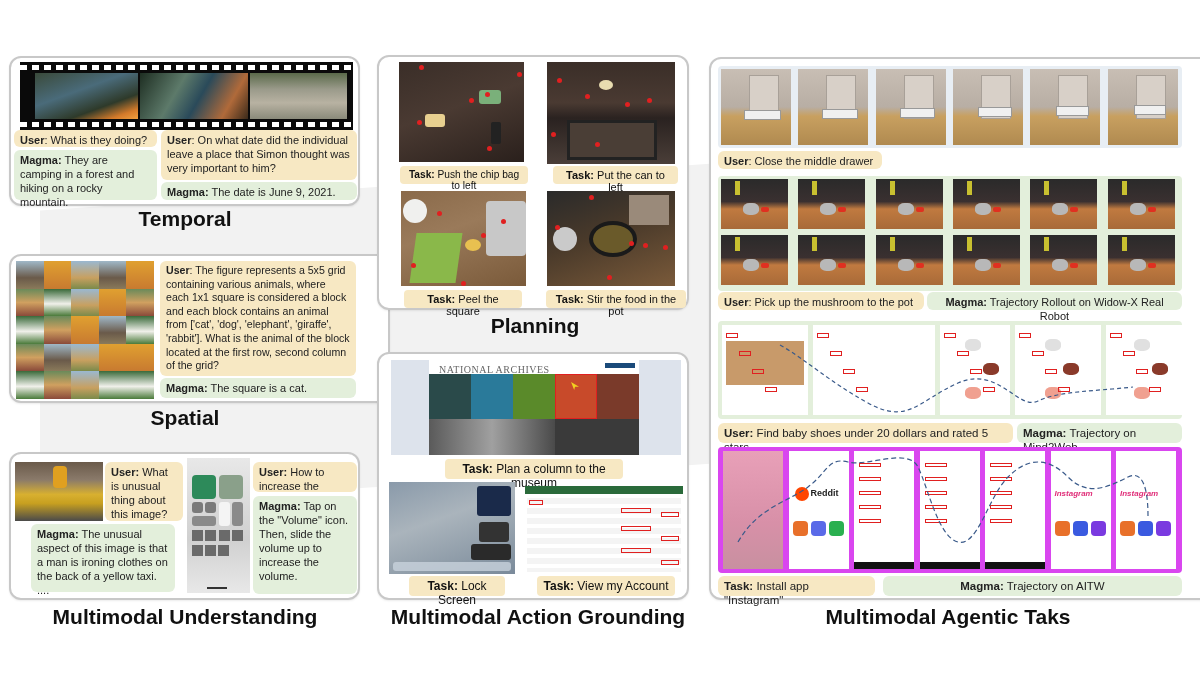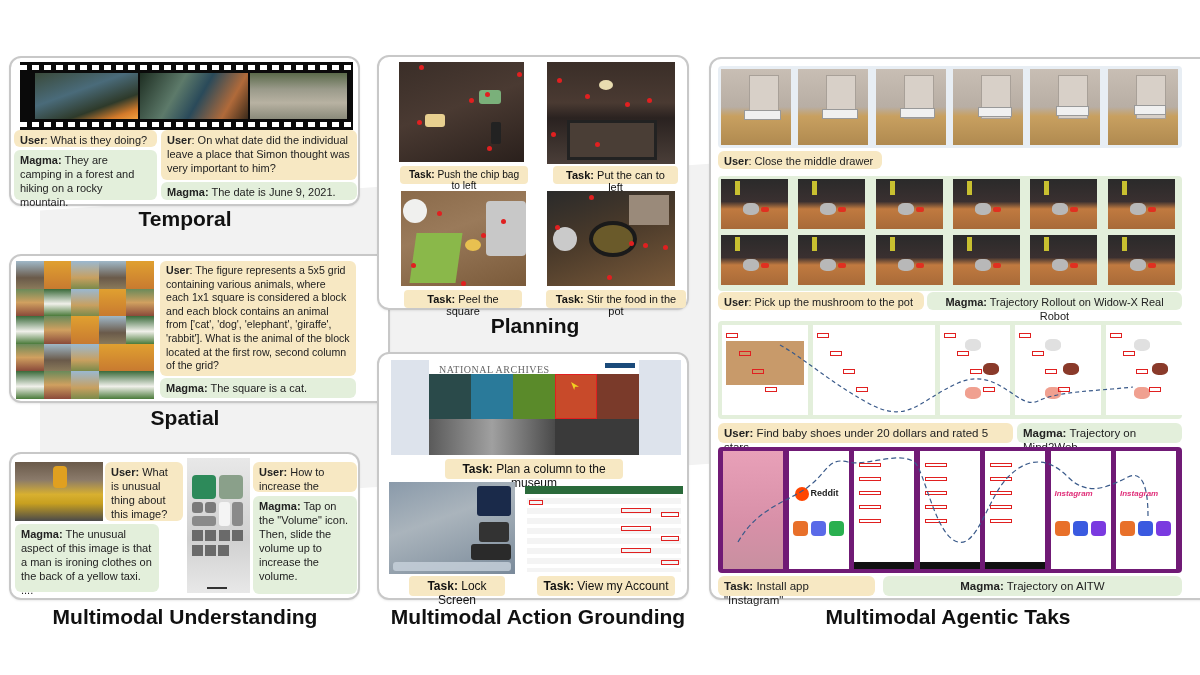--- a/index.html
+++ b/index.html
@@ -85,21 +85,21 @@
   <div class="bubble user" style="left:149px;top:5px;width:196px;height:115px;font-size:10.6px;line-height:13.6px;"><b>User</b><span>: The figure represents a 5x5 grid containing various animals, where each 1x1 square is considered a block and each block contains an animal from ['cat', 'dog', 'elephant', 'giraffe', 'rabbit']. What is the animal of the block located at the first row, second column of the grid?</span></div>
   <div class="bubble magma" style="left:149px;top:122px;width:196px;height:20px;"><b>Magma:</b><span> The square is a cat.</span></div>
 </div>
 <div class="section-title" style="left:100px;top:406px;width:170px;">Spatial</div>
 
 <div class="panel" style="left:9px;top:452px;width:351px;height:148px;">
   <div class="img" style="left:4px;top:8px;width:88px;height:59px;background:linear-gradient(180deg,#6a5a4a 0%,#8a7a6a 30%,#d8b030 55%,#c8a020 70%,#4a4a4a 100%);">
     <div style="position:absolute;left:38px;top:4px;width:14px;height:22px;background:#e0a020;border-radius:4px;"></div>
   </div>
   <div class="bubble user" style="left:94px;top:8px;width:78px;height:59px;font-size:11px;"><b>User:</b><span> What is unusual thing about this image?</span></div>
-  <div class="bubble magma" style="left:4px;top:70px;width:144px;height:68px;"><b>Magma:</b><span> The unusual aspect of this image is that a man is ironing clothes on the back of a yellow taxi. ....</span></div>
+  <div class="bubble magma" style="left:20px;top:70px;width:144px;height:68px;"><b>Magma:</b><span> The unusual aspect of this image is that a man is ironing clothes on the back of a yellow taxi. ....</span></div>
   <div class="img" style="left:176px;top:4px;width:63px;height:135px;background:linear-gradient(180deg,#e8e8e8,#d0d0d0 60%,#e8e8e8);">
     <div style="position:absolute;left:5px;top:17px;width:24px;height:24px;background:#2d8a5a;border-radius:4px;"></div>
     <div style="position:absolute;left:32px;top:17px;width:24px;height:24px;background:#8aa08a;border-radius:4px;"></div>
     <div style="position:absolute;left:5px;top:44px;width:11px;height:11px;background:#7a7a7a;border-radius:3px;"></div>
     <div style="position:absolute;left:18px;top:44px;width:11px;height:11px;background:#7a7a7a;border-radius:3px;"></div>
     <div style="position:absolute;left:32px;top:44px;width:11px;height:24px;background:#f4f4f4;border-radius:3px;"></div>
     <div style="position:absolute;left:45px;top:44px;width:11px;height:24px;background:#8a8a8a;border-radius:3px;"></div>
     <div style="position:absolute;left:5px;top:58px;width:24px;height:10px;background:#8a8a8a;border-radius:3px;"></div>
     <div style="position:absolute;left:5px;top:72px;width:51px;height:11px;background:repeating-linear-gradient(90deg,#6a6a6a 0 11px,transparent 11px 13.3px);"></div>
     <div style="position:absolute;left:5px;top:87px;width:37px;height:11px;background:repeating-linear-gradient(90deg,#6a6a6a 0 11px,transparent 11px 13px);"></div>
@@ -336,21 +336,21 @@
         <div class="rbox" style="left: 30px; top: 44px; width: 12px; height: 5px;"></div>
         <div class="rbox" style="left: 43px; top: 62px; width: 12px; height: 5px;"></div>
       </div>
     </div>
   <svg style="position:absolute;left:7px;top:262px;" width="464" height="98">
     <path d="M62 24 C 90 40, 110 60, 150 82 S 200 80, 240 62 S 300 90, 320 80 S 380 70, 415 66" fill="none" stroke="#3a5a8a" stroke-width="1.2" stroke-dasharray="4 3"></path>
   </svg>
   <div class="bubble user" style="left:7px;top:364px;width:295px;height:20px;font-size:11.5px;"><b>User:</b><span> Find baby shoes under 20 dollars and rated 5 stars.</span></div>
   <div class="bubble magma" style="left:306px;top:364px;width:165px;height:20px;font-size:11.5px;"><b>Magma:</b><span> Trajectory on Mind2Web</span></div>
 
-  <div style="position:absolute;left:7px;top:388px;width:464px;height:126px;background:#701a75;border-radius:4px;" id="phone-row">
+  <div style="position:absolute;left:7px;top:388px;width:464px;height:126px;background:#d946ef;border-radius:4px;" id="phone-row">
       <div class="img" style="left: 5px; top: 4px; width: 60px; height: 118px; background: linear-gradient(rgb(232, 160, 184), rgb(216, 144, 168) 60%, rgb(200, 144, 160));"></div>
       <div class="img" style="left: 70.5px; top: 4px; width: 60px; height: 118px; background: rgb(255, 255, 255);">
         <div style="position: absolute; left: 6px; top: 36px; width: 14px; height: 14px; border-radius: 50%; background: rgb(255, 69, 0);"></div>
         <div style="position: absolute; left: 22px; top: 37px; font-size: 9px; font-weight: 700; color: rgb(34, 34, 34);">Reddit</div>
         <div style="position: absolute; left: 4px; top: 70px; width: 15px; height: 15px; border-radius: 4px; background: rgb(232, 112, 42);"></div>
         <div style="position: absolute; left: 22px; top: 70px; width: 15px; height: 15px; border-radius: 4px; background: rgb(90, 106, 232);"></div>
         <div style="position: absolute; left: 40px; top: 70px; width: 15px; height: 15px; border-radius: 4px; background: rgb(42, 176, 80);"></div>
       </div>
       <div class="img" style="left: 136px; top: 4px; width: 60px; height: 118px; background: rgb(255, 255, 255);">
         <div style="position: absolute; left: 0px; bottom: 0px; width: 60px; height: 7px; background: rgb(17, 17, 17);"></div>

